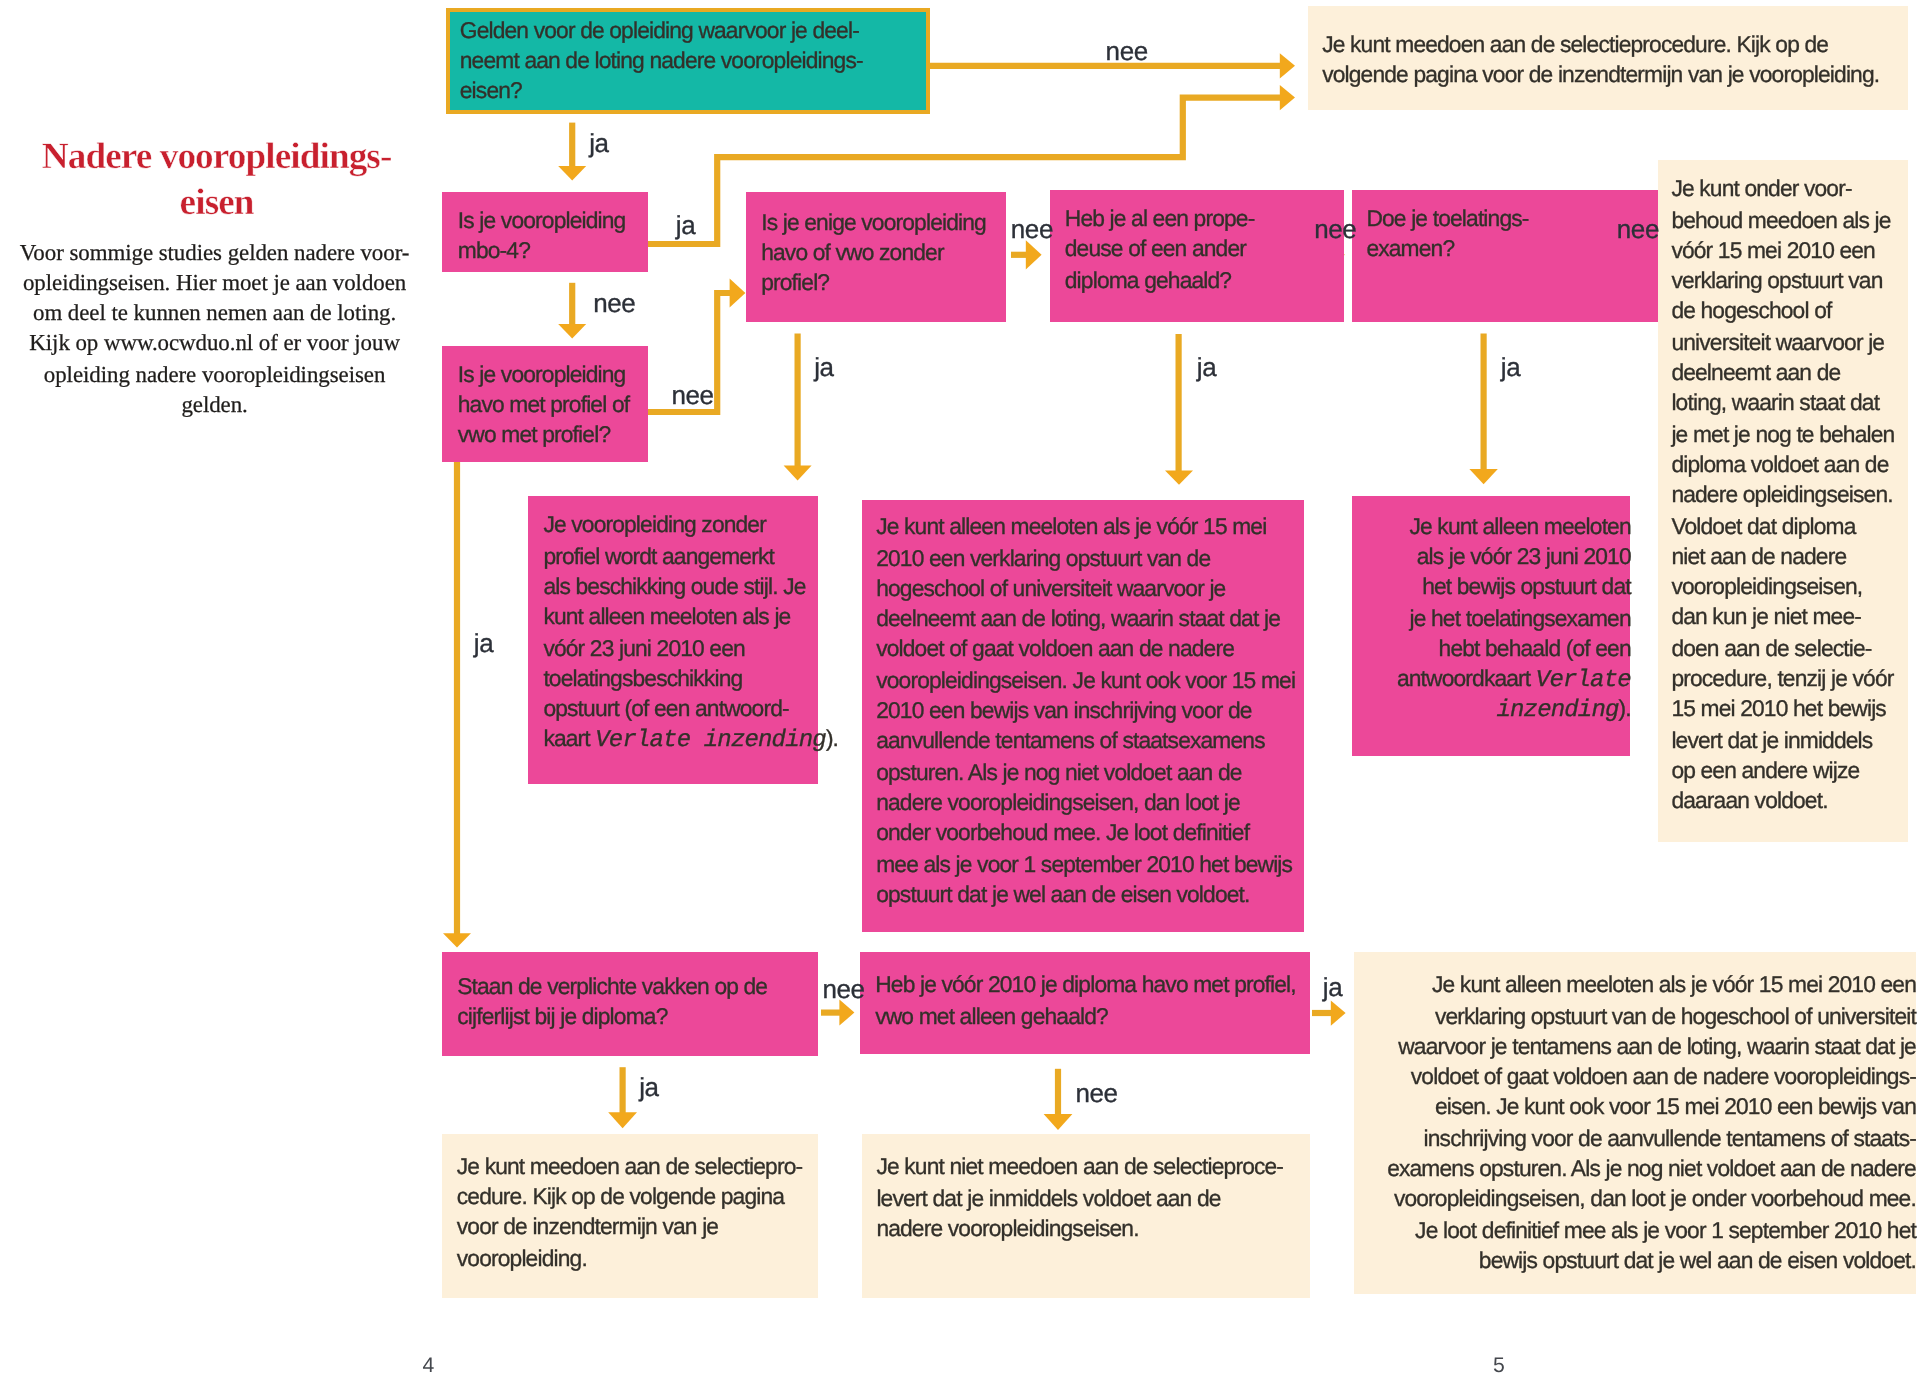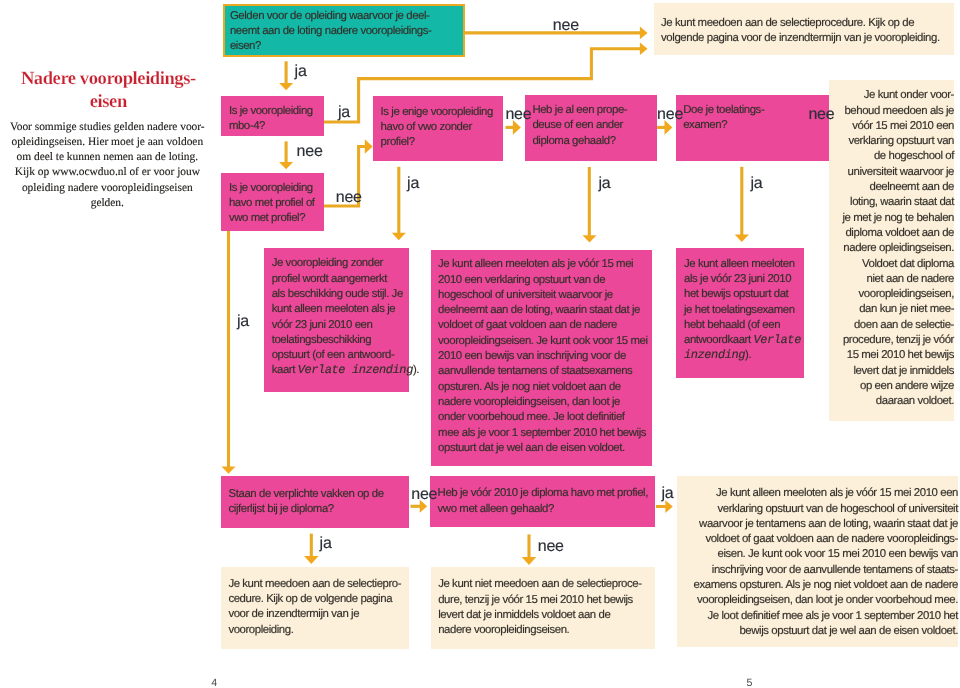--- a/index.html
+++ b/index.html
@@ -22,42 +22,42 @@
        font-family:"Liberation Sans",sans-serif;font-size:11.4px;line-height:15.3px;
        letter-spacing:-0.42px;-webkit-text-stroke:0.16px #33302A;}
   .box .ln{display:block;white-space:nowrap;}
   #side p .ln{display:block;white-space:nowrap;}
   .box.filled{background:#ec4899;}
   .box.light{background:#FDF0DA;}
   .box.outline{background:#14b8a6;border:2.8px solid #E9A923;}
   .box i{font-family:Liberation Mono, monospace;font-style:italic;font-size:12px;}
 
   
-  .lbl{position:absolute;font-family:"Liberation Sans",sans-serif;font-size:16px;
+  .lbl{position:absolute;font-family:"Liberation Sans",sans-serif;font-size:13px;
        line-height:11.4px;color:#2C3038;white-space:nowrap;letter-spacing:-0.2px;
        -webkit-text-stroke:0.16px #2C3038;}
 
   
   .folio{position:absolute;font-family:"Liberation Sans",sans-serif;font-size:10.6px;
          line-height:10.6px;color:#44474d;}
 
   svg#wires{position:absolute;left:0;top:0;width:960px;height:688px;}
 
   
   #q1{left:222.6px; top:3.7px;  width:242.2px; height:53.5px; padding:3.2px 0 0 5.3px;}
   #q2{left:221.3px; top:96px;   width:102.6px;height:40px; padding:7.8px 0 0 7.6px;}
   #q3{left:221.3px; top:173px;  width:102.6px;height:58px; padding:7.8px 0 0 7.6px;}
   #q4{left:373px;   top:95.5px; width:130px; height:65.5px;padding:9px 0 0 7.6px;}
-  #q5{left:524.8px; top:94.5px; width:132px;height:66px; padding:8.5px 0 0 7.6px;}
+  #q5{left:524.8px; top:94.5px; width:147px;height:66px; padding:8.5px 0 0 7.6px;}
   #q6{left:675.6px; top:94.5px; width:158px;height:66px; padding:8.5px 0 0 7.6px;}
   #r1{left:653.5px; top:3.4px;  width:300.5px;height:51.5px;padding:12.7px 0 0 7.6px;}
-  #r2{left:828.5px; top:80.3px; width:125.5px;height:341px; padding:8px 0 0 7.2px;text-align:right;}
+  #r2{left:828.5px; top:80.3px; width:125.5px;height:341px; padding:8px 0 0 7.2px;}
   #r3{left:264.1px; top:247.8px;width:144.9px;height:144px;padding:8.6px 0 0 7.6px;}
   #r4{left:430.5px; top:249.8px;width:221.5px;height:216.5px;padding:7.5px 0 0 7.6px;}
-  #r5{left:676.4px; top:247.9px;width:128px;height:129.8px;padding:8.8px 0 0 7.6px;}
+  #r5{left:676.4px; top:247.9px;width:139px;height:129.8px;padding:8.8px 0 0 7.6px;text-align:right;}
   #q7{left:221px;   top:476.2px;width:188px; height:51.4px; padding:10.8px 0 0 7.6px;}
   #q8{left:430px;   top:476.4px;width:225px; height:51px; padding:9.9px 0 0 7.6px;}
   #r6{left:677.4px; top:475.5px;width:280.6px;height:171.5px;padding:10.8px 0 0 7.6px;text-align:right;}
   #r7{left:220.8px; top:566.5px;width:188.5px; height:82.2px;padding:10.4px 0 0 7.6px;}
   #r8{left:430.6px; top:566.5px;width:224.8px;height:82.2px;padding:10.9px 0 0 7.6px;}
 
   
   #lbl-q1_r1{left:552.8px; top:19.6px;}
   #lbl-q1_q2{left:294.6px; top:66px;}
   #lbl-q2_r1{left:337.9px; top:106.7px;}
@@ -260,21 +260,20 @@
       <span class="ln">bewijs opstuurt dat je wel aan de eisen voldoet.</span>
     </div>
   <div class="box light" id="r7">
       <span class="ln">Je kunt meedoen aan de selectiepro-</span>
       <span class="ln">cedure. Kijk op de volgende pagina</span>
       <span class="ln">voor de inzendtermijn van je</span>
       <span class="ln">vooropleiding.</span>
     </div>
   <div class="box light" id="r8">
       <span class="ln">Je kunt niet meedoen aan de selectieproce-</span>
-      <span class="ln">dure, tenzij je vóór 15 mei 2010 het bewijs</span>
       <span class="ln">levert dat je inmiddels voldoet aan de</span>
       <span class="ln">nadere vooropleidingseisen.</span>
     </div>
 
   <div class="lbl" id="lbl-q1_r1">nee</div>
   <div class="lbl" id="lbl-q1_q2">ja</div>
   <div class="lbl" id="lbl-q2_r1">ja</div>
   <div class="lbl" id="lbl-q2_q3">nee</div>
   <div class="lbl" id="lbl-q3_q4">nee</div>
   <div class="lbl" id="lbl-q3_q7">ja</div>

